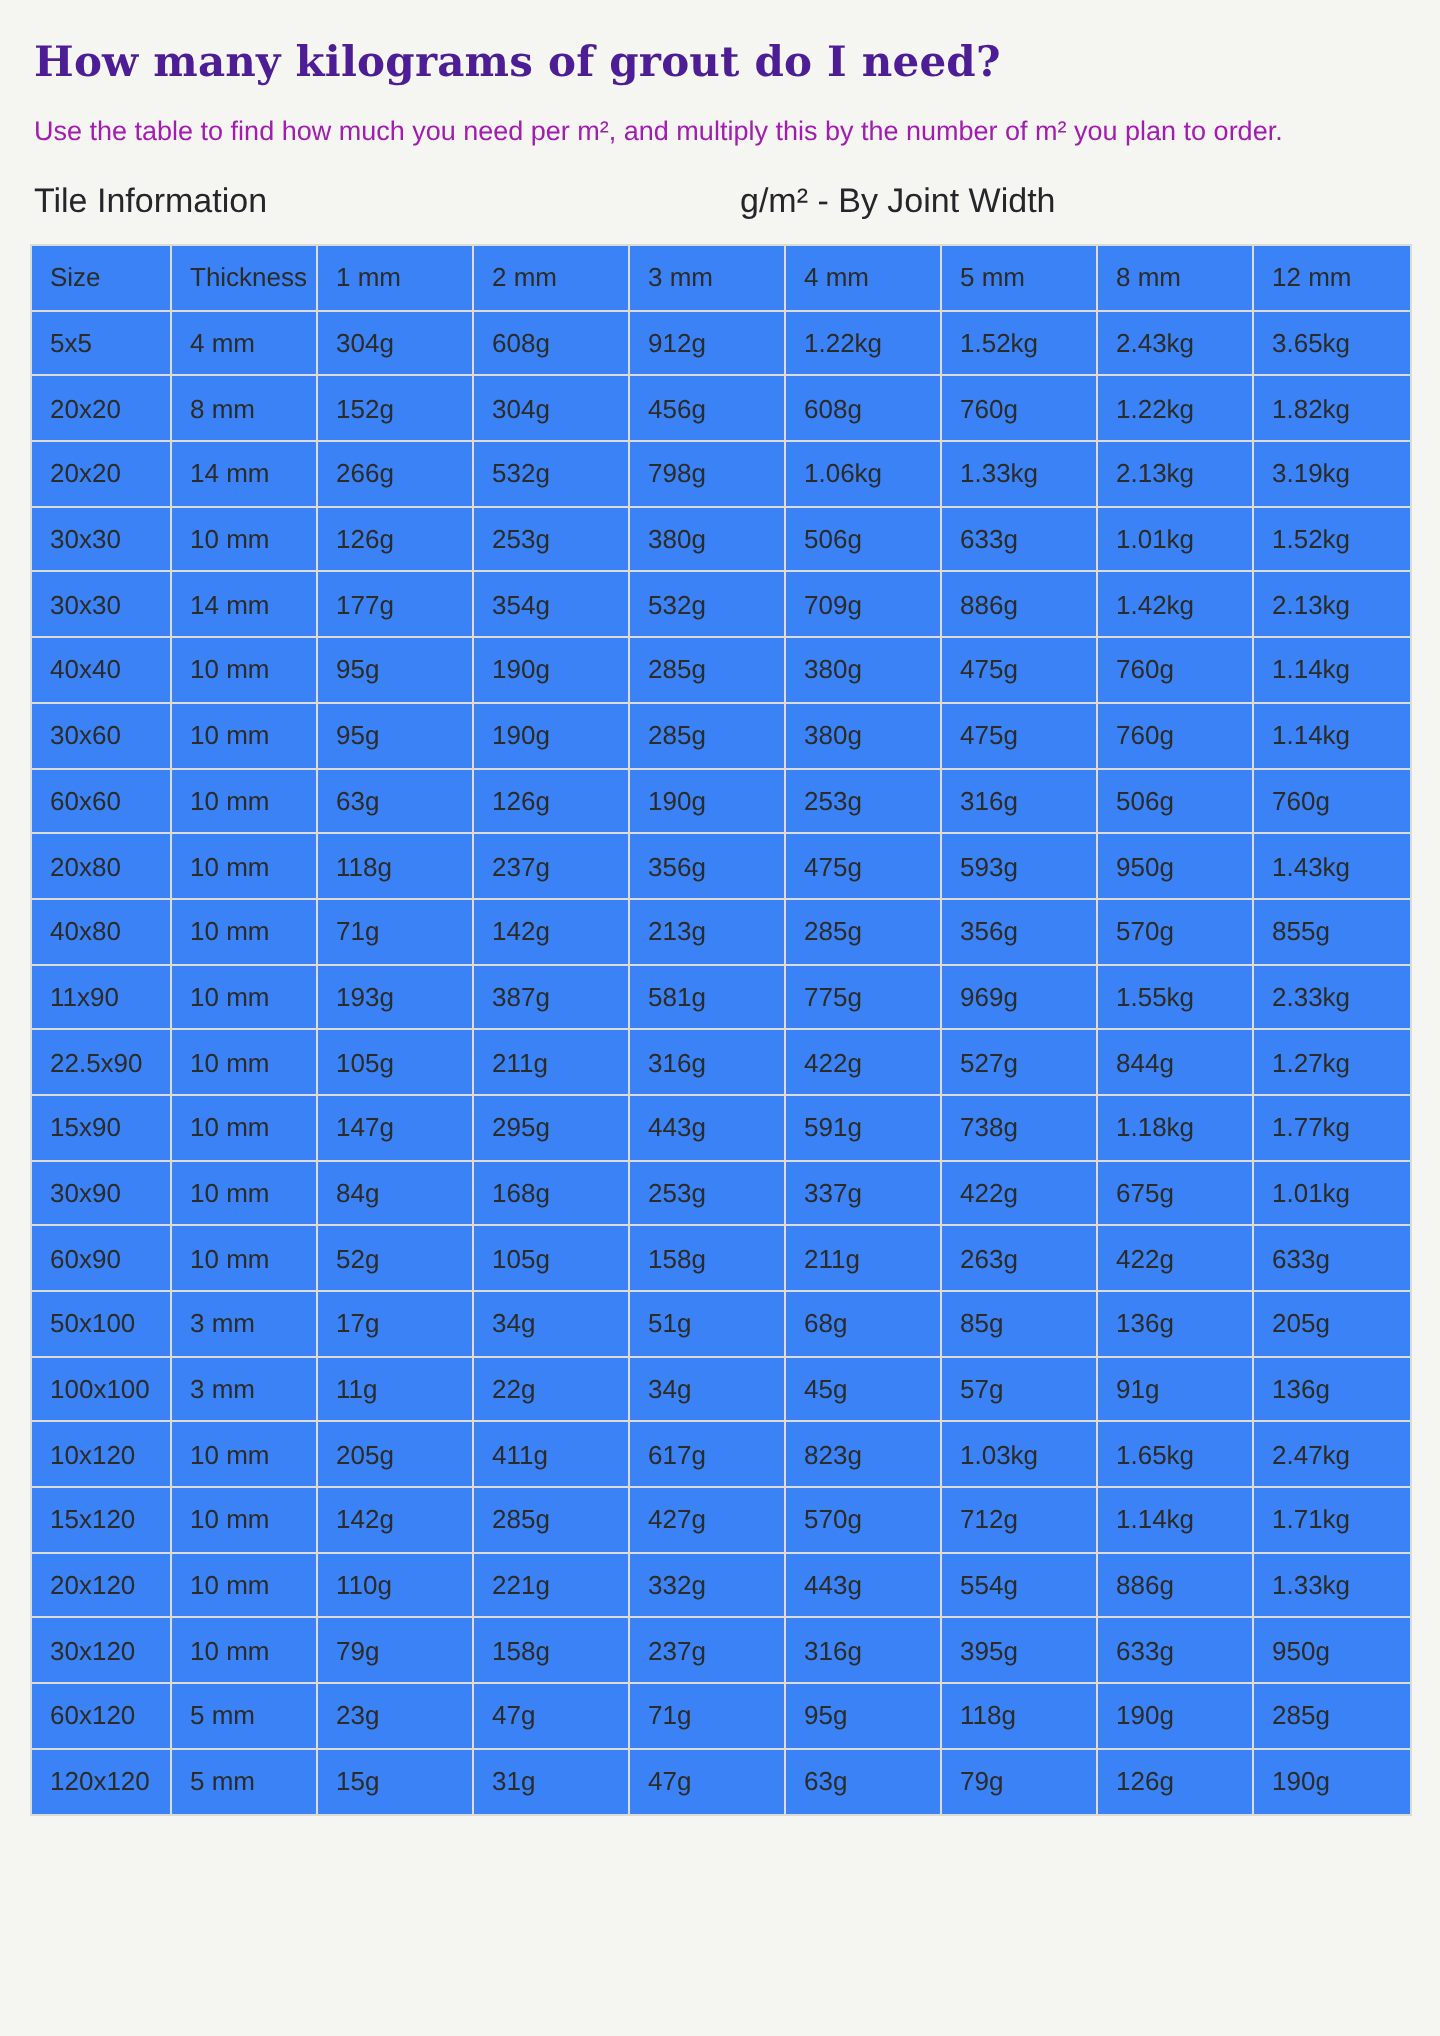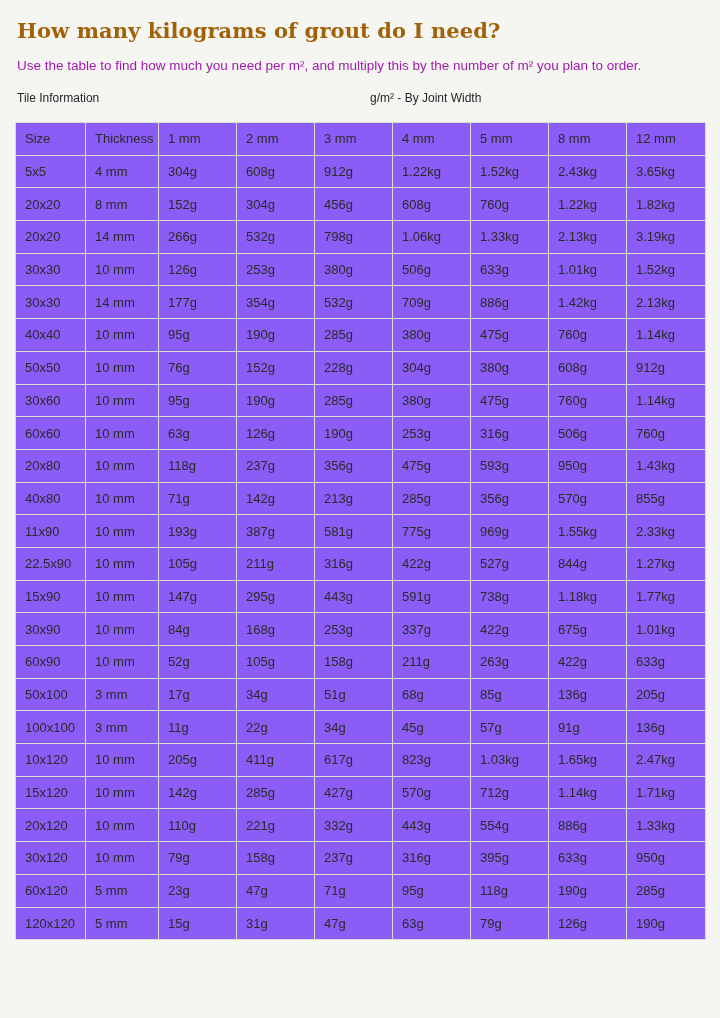--- a/index.html
+++ b/index.html
@@ -14,53 +14,53 @@
     height: 1018px;
     box-sizing: border-box;
     padding: 18px 15px 0 15px;
     overflow: hidden;
   }
   .title {
     font-family: "DejaVu Serif", "Liberation Serif", serif;
     font-size: 21px;
     font-weight: 600;
     letter-spacing: 0.1px;
-    color: #a16207;
+    color: #4c1d95;
     margin: 0 0 0 2px;
     line-height: 26px;
   }
   .subtitle {
     font-size: 13.5px;
     color: #a21caf;
     margin: 13px 0 0 2px;
     line-height: 17px;
   }
   .section-labels {
     position: relative;
     height: 16px;
     margin-top: 17px;
-    font-size: 12px;
+    font-size: 17px;
     color: #26262a;
   }
   .section-labels .left-label {
     position: absolute;
     left: 2px;
     top: 0;
   }
   .section-labels .right-label {
     position: absolute;
     left: 355px;
     top: 0;
   }
   table.grout-table {
     border-collapse: collapse;
     table-layout: fixed;
     width: 690px;
     margin-top: 15px;
-    background: #8b5cf6;
+    background: #3b82f6;
   }
   .grout-table th,
   .grout-table td {
     border: 1px solid #dcdcd7;
     font-weight: 400;
     font-size: 13px;
     text-align: left;
     vertical-align: middle;
     padding: 0 2px 0 9px;
     height: 31.7px;
@@ -167,31 +167,20 @@
           <td>10 mm</td>
           <td>95g</td>
           <td>190g</td>
           <td>285g</td>
           <td>380g</td>
           <td>475g</td>
           <td>760g</td>
           <td>1.14kg</td>
         </tr>
         <tr>
-          <td>50x50</td>
-          <td>10 mm</td>
-          <td>76g</td>
-          <td>152g</td>
-          <td>228g</td>
-          <td>304g</td>
-          <td>380g</td>
-          <td>608g</td>
-          <td>912g</td>
-        </tr>
-        <tr>
           <td>30x60</td>
           <td>10 mm</td>
           <td>95g</td>
           <td>190g</td>
           <td>285g</td>
           <td>380g</td>
           <td>475g</td>
           <td>760g</td>
           <td>1.14kg</td>
         </tr>

